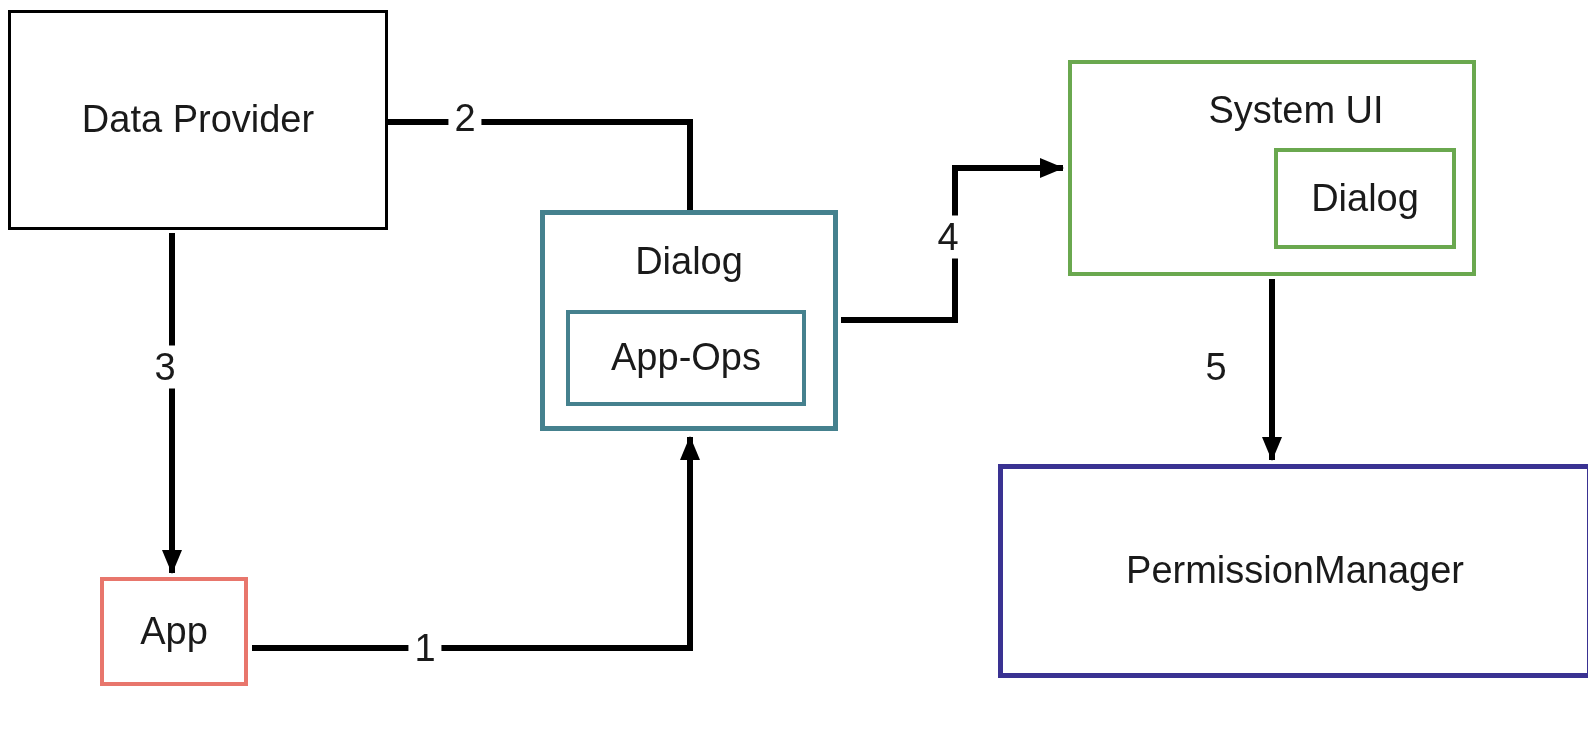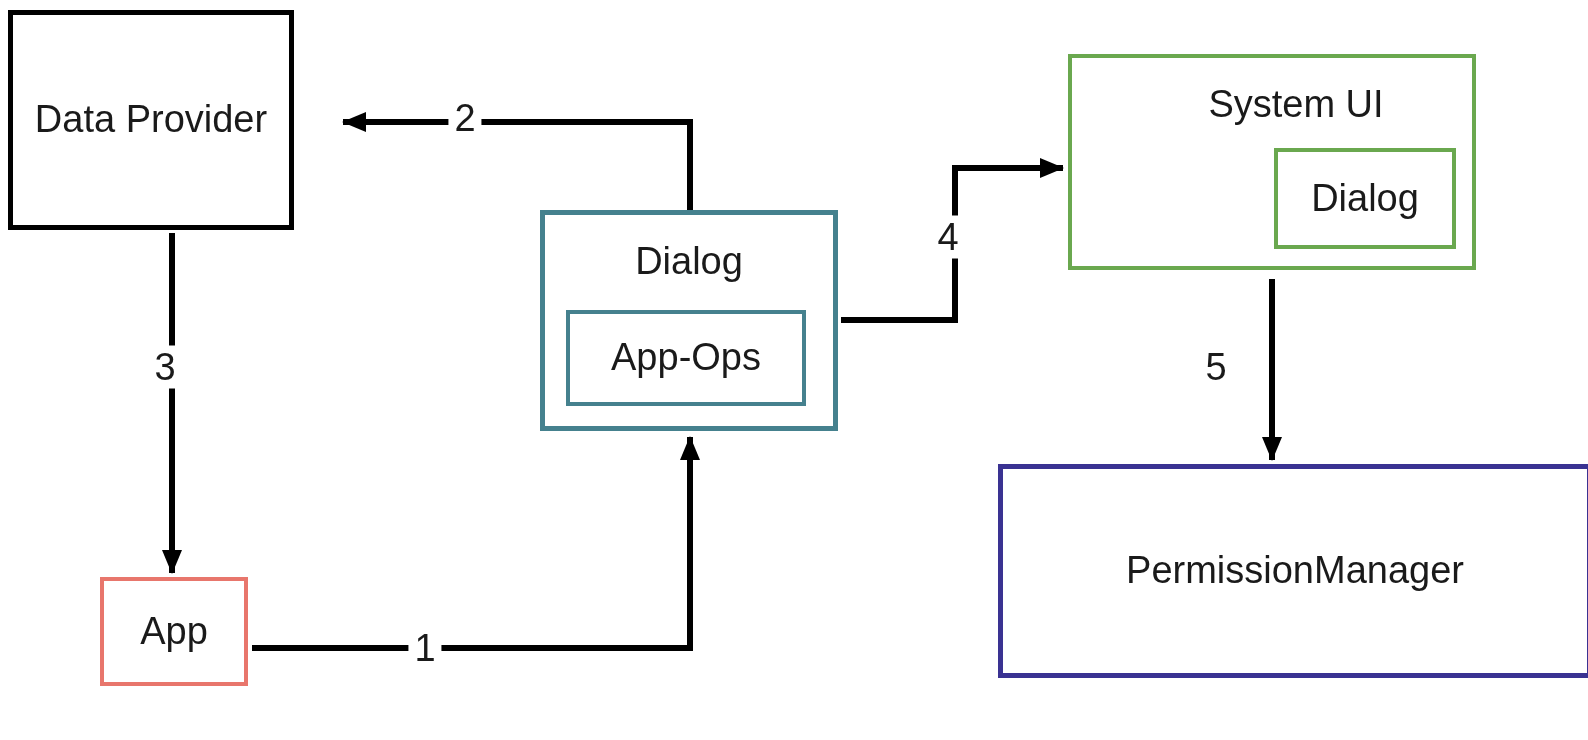--- a/index.html
+++ b/index.html
@@ -34,25 +34,25 @@
     display: flex;
     align-items: center;
     justify-content: center;
   }
   .node.titled {
     text-align: center;
   }
   .node-title {
     display: inline-block;
   }
-  #node-data-provider { left: 8px;    top: 10px;  width: 286px; height: 220px; border: 5px solid #ec4899; }
+  #node-data-provider { left: 8px;    top: 10px;  width: 380px; height: 220px; border: 3px solid #ec4899; }
   #node-app           { left: 100px;  top: 577px; width: 148px; height: 109px; border: 4px solid #000; }
   #node-system        { left: 540px;  top: 210px; width: 298px; height: 221px; border: 5px solid #000; padding-top: 26px; }
   #node-app-ops       { left: 566px;  top: 310px; width: 240px; height: 96px;  border: 4px solid #3b82f6; }
-  #node-system-ui     { left: 1068px; top: 54px;  width: 408px; height: 216px; border: 4px solid #000; padding-top: 26px; padding-left: 48px; }
+  #node-system-ui     { left: 1068px; top: 60px;  width: 408px; height: 216px; border: 4px solid #000; padding-top: 26px; padding-left: 48px; }
   #node-dialog        { left: 1274px; top: 148px; width: 182px; height: 101px; border: 4px solid #000; }
   #node-permission-manager { left: 998px; top: 464px; width: 594px; height: 214px; border: 5px solid #000; }
   .arrow-label {
     position: absolute;
     z-index: 3;
     transform: translate(-50%, -50%);
     background: #ffffff;
     color: #1a1a1a;
     font-size: 38px;
     padding: 0 6px;

